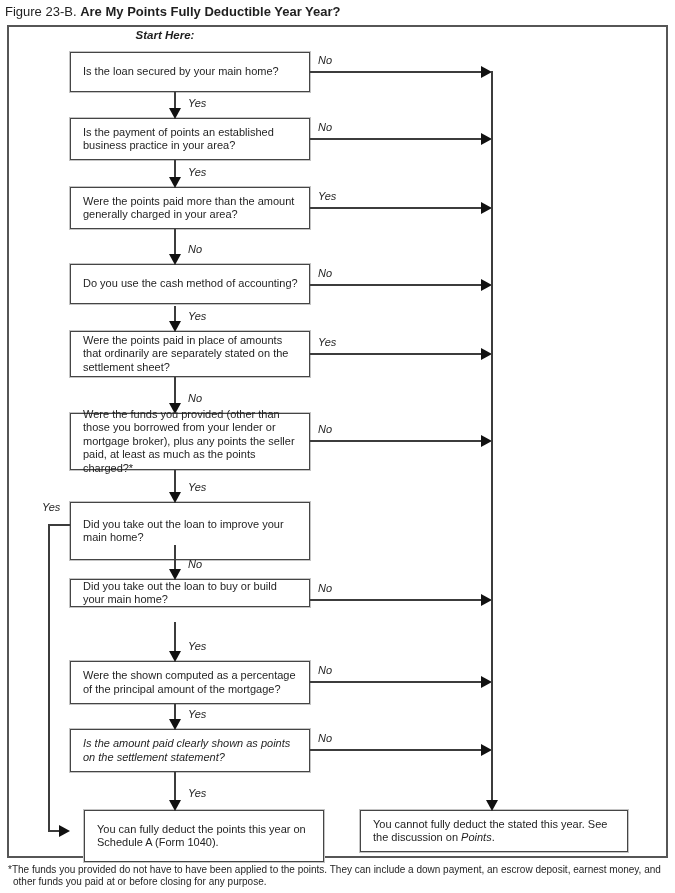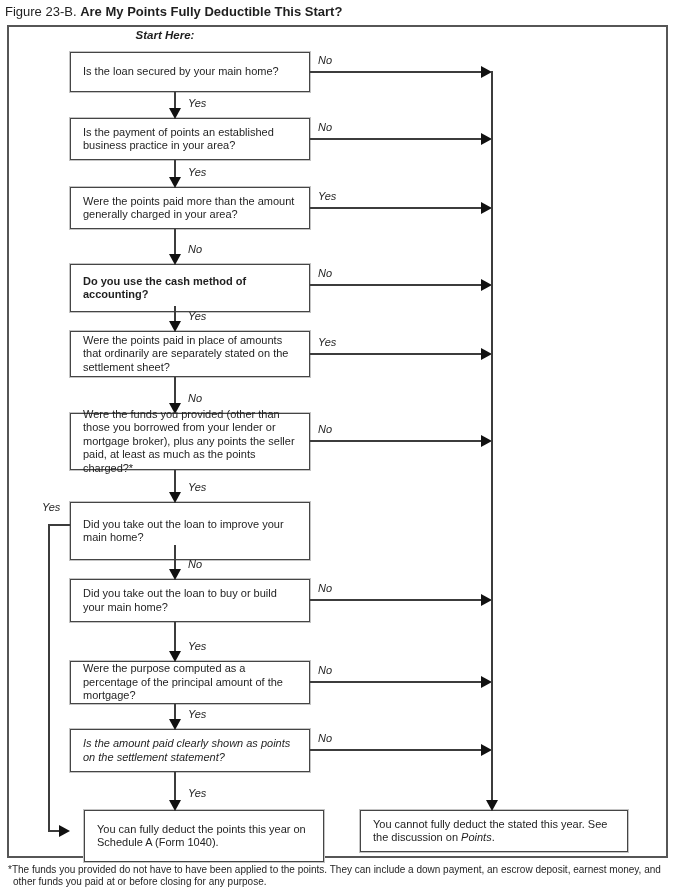--- a/index.html
+++ b/index.html
@@ -31,53 +31,53 @@
   .footnote{position:absolute;left:4px;top:864px;width:668px;font-size:10px;line-height:12px;text-indent:-5px;padding-left:9px;}
   .it{font-style:italic;}
 </style>
 </head>
 <body>
 
 <div class="canvas">
 
   <div class="title">
     <span class="fig">Figure 23-B.</span>
-    <span class="head">Are My Points Fully Deductible This Start?</span>
+    <span class="head">Are My Points Fully Deductible Year Year?</span>
   </div>
 
   <div class="frame"></div>
 
   <div class="start-label">Start Here:</div>
 
   <div class="qbox" style="top:52px;height:40px;">
     <span>Is the loan secured by your main home?</span>
   </div>
   <div class="qbox" style="top:118px;height:42px;">
     <span>Is the payment of points an established business practice in your area?</span>
   </div>
   <div class="qbox" style="top:187px;height:42px;">
     <span>Were the points paid more than the amount generally charged in your area?</span>
   </div>
-  <div class="qbox" style="top:264px;height:48px;font-weight:bold;">
+  <div class="qbox" style="top:264px;height:40px;">
     <span>Do you use the cash method of accounting?</span>
   </div>
   <div class="qbox" style="top:331px;height:46px;">
     <span>Were the points paid in place of amounts that ordinarily are separately stated on the settlement sheet?</span>
   </div>
   <div class="qbox" style="top:413px;height:57px;">
     <span>Were the funds you provided (other than those you borrowed from your lender or mortgage broker), plus any points the seller paid, at least as much as the points charged?*</span>
   </div>
   <div class="qbox" style="top:502px;height:58px;">
     <span>Did you take out the loan to improve your main home?</span>
   </div>
-  <div class="qbox" style="top:579px;height:43px;">
+  <div class="qbox" style="top:579px;height:28px;">
     <span>Did you take out the loan to buy or build your main home?</span>
   </div>
   <div class="qbox" style="top:661px;height:43px;">
-    <span>Were the purpose computed as a percentage of the principal amount of the mortgage?</span>
+    <span>Were the shown computed as a percentage of the principal amount of the mortgage?</span>
   </div>
   <div class="qbox" style="top:729px;height:43px;font-style:italic;">
     <span>Is the amount paid clearly shown as points on the settlement statement?</span>
   </div>
 
   <div class="obox" style="left:84px;top:810px;width:240px;height:52px;">
     <span>You can fully deduct the points this year on Schedule A (Form 1040).</span>
   </div>
   <div class="obox" style="left:360px;top:810px;width:268px;height:42px;">
     <span><span>You cannot fully deduct the stated this year. See the discussion on </span><span class="it">Points</span><span>.</span></span>

